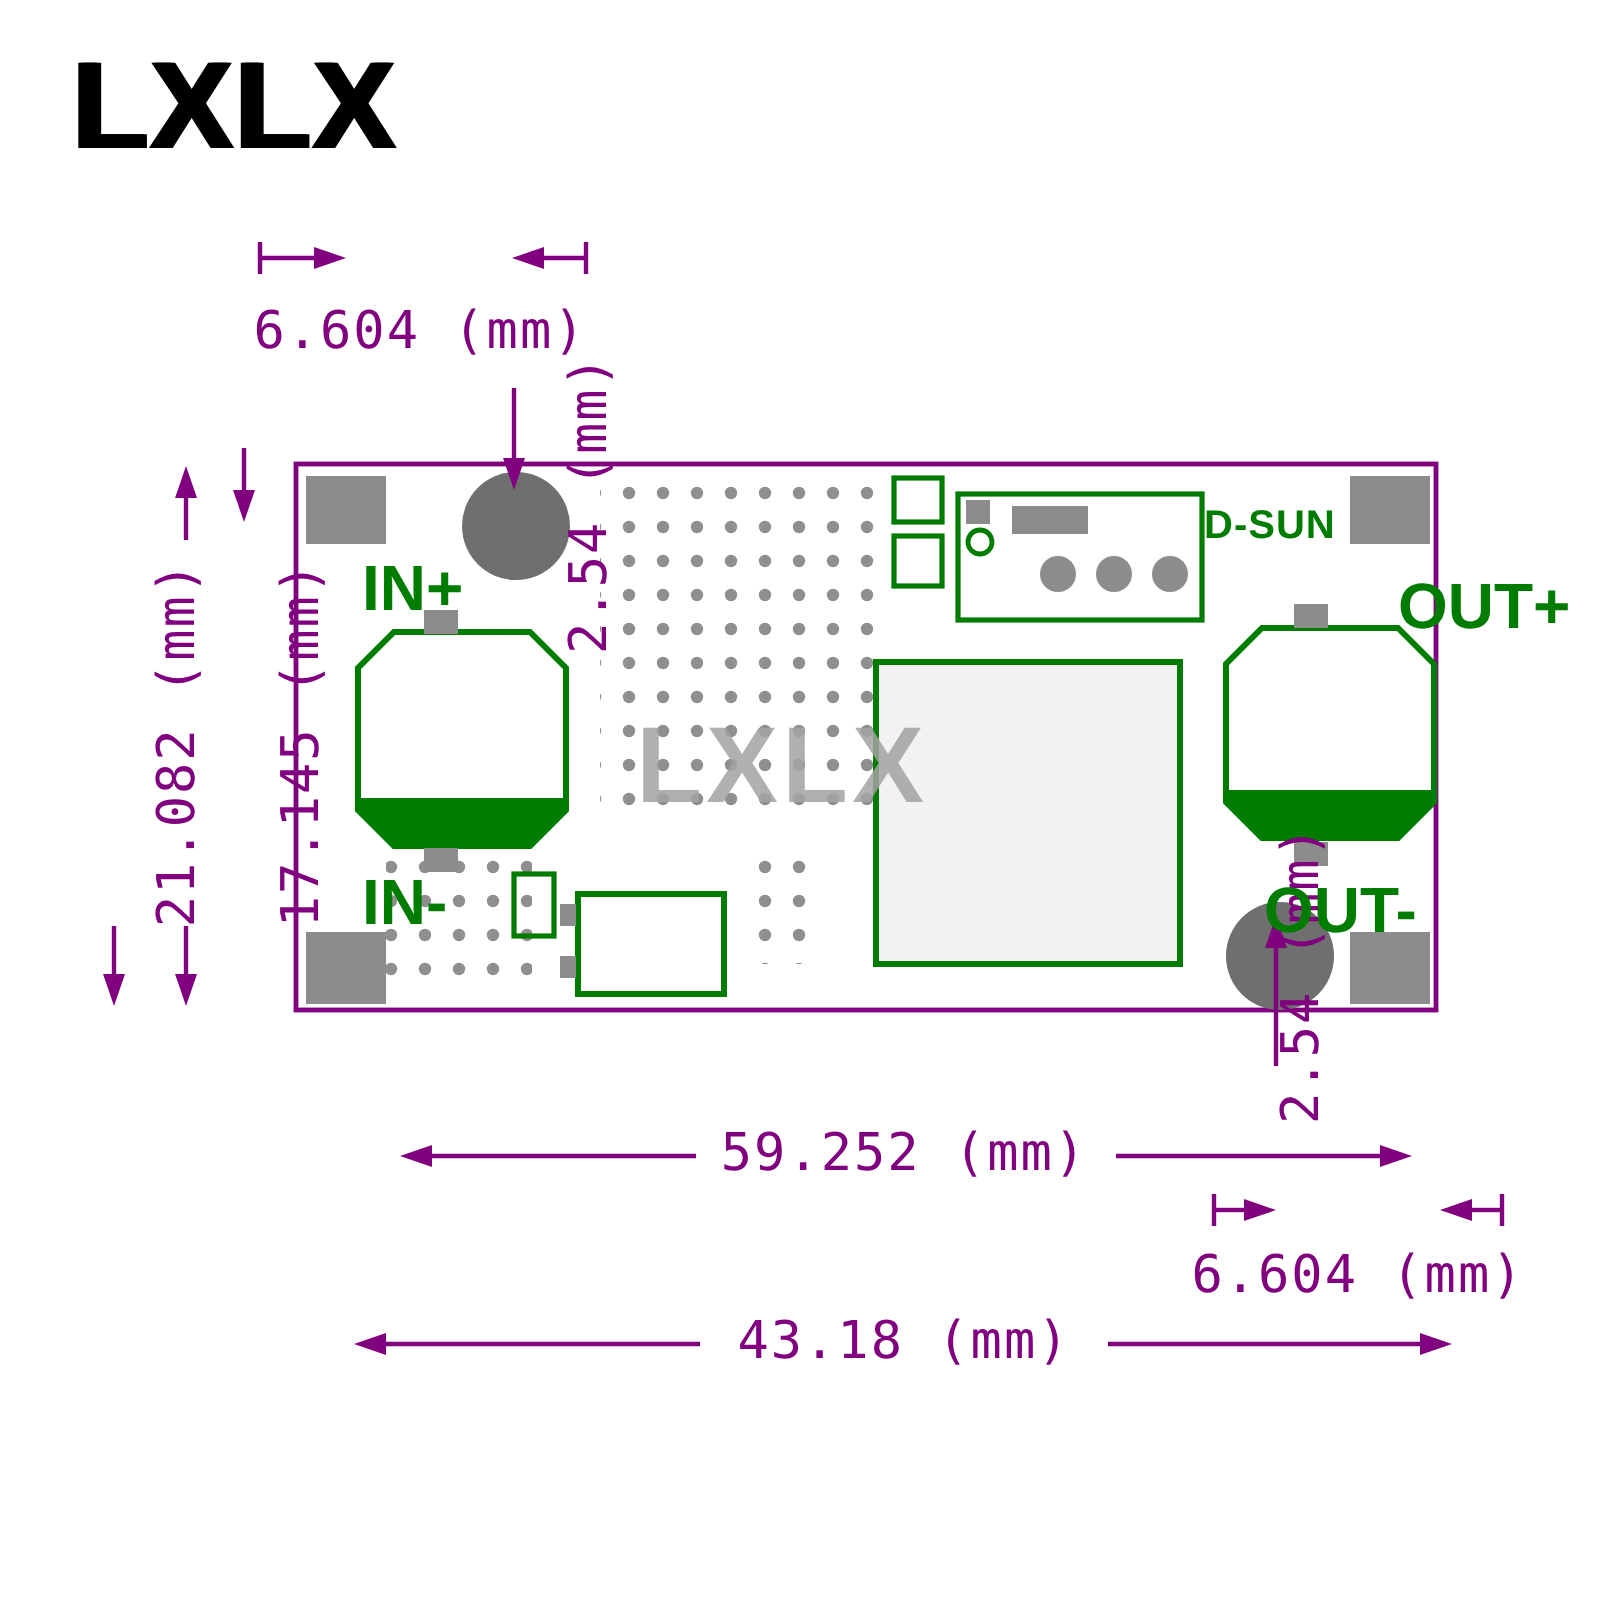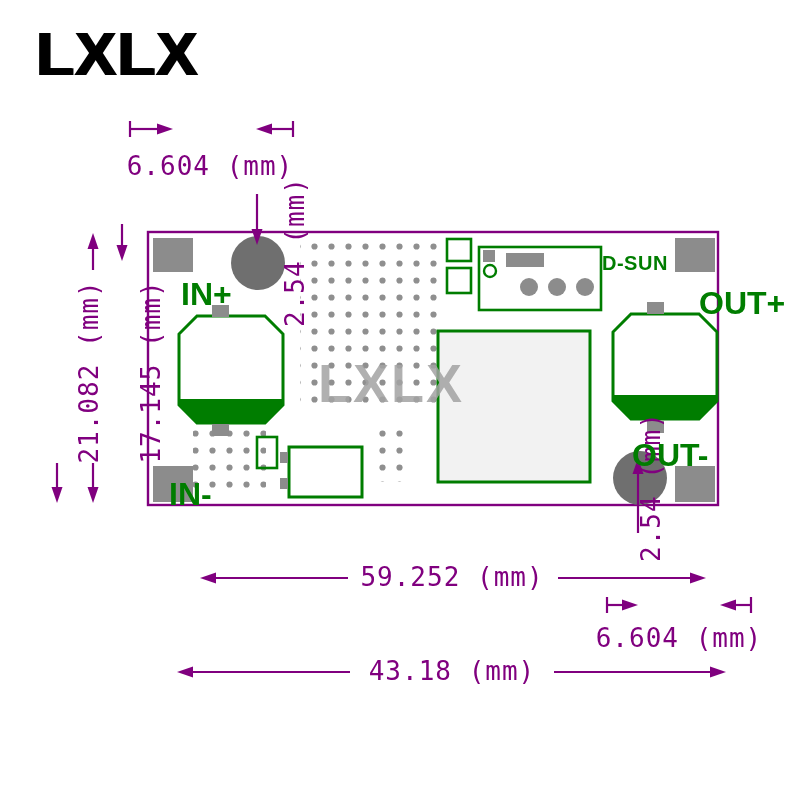--- a/index.html
+++ b/index.html
@@ -148,18 +148,18 @@
   <div class="dim" style="left:110px;top:151px;">6.604 (mm)</div>
   <div class="dim vert" style="left:195px;top:237px;">2.54 (mm)</div>
   <div class="dim vert" style="left:-11px;top:357px;">21.082 (mm)</div>
   <div class="dim vert" style="left:51px;top:357px;">17.145 (mm)</div>
   <div class="dim" style="left:352px;top:562px;">59.252 (mm)</div>
   <div class="dim" style="left:352px;top:656px;">43.18 (mm)</div>
   <div class="dim" style="left:579px;top:623px;">6.604 (mm)</div>
   <div class="dim vert" style="left:551px;top:472px;">2.54 (mm)</div>
 
   <div class="blabel" style="left:181px;top:276px;">IN+</div>
-  <div class="blabel" style="left:169px;top:433px;margin-top:43px;">IN-</div>
+  <div class="blabel" style="left:181px;top:433px;">IN-</div>
   <div class="blabel" style="left:659px;top:285px;margin-left:40px;">OUT+</div>
   <div class="blabel" style="left:632px;top:437px;">OUT-</div>
   <div class="blabel brand" style="left:602px;top:252px;">D-SUN</div>
 
 </div>
 
 </body></html>

